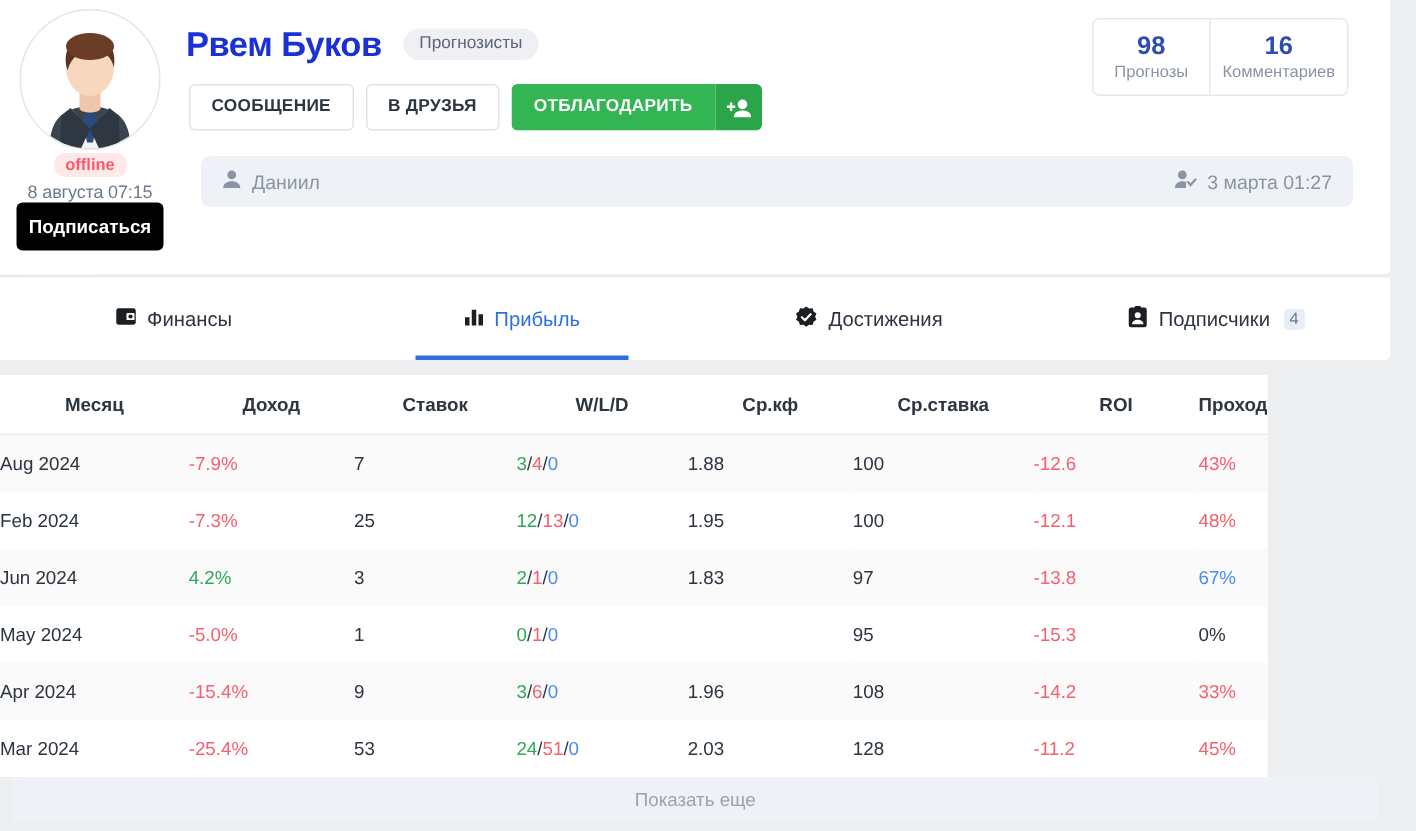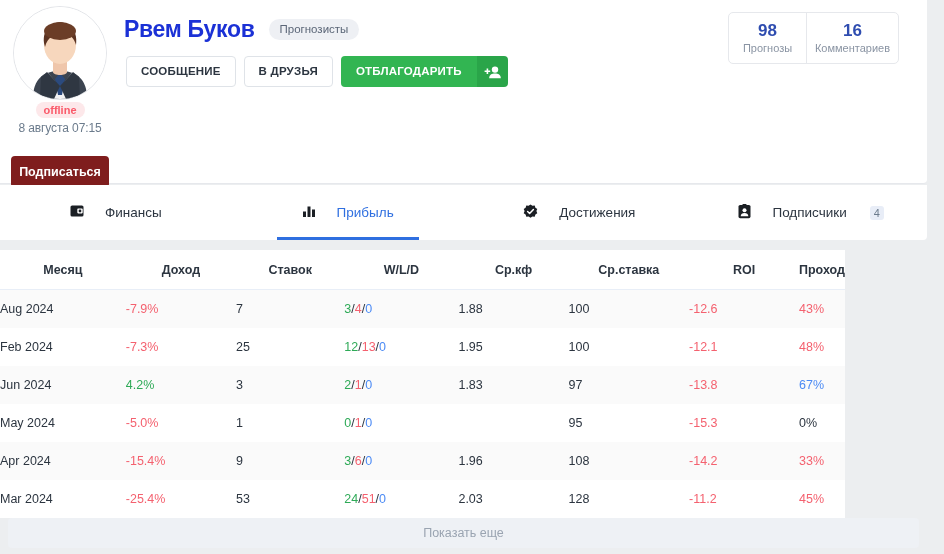--- a/index.html
+++ b/index.html
@@ -30,22 +30,22 @@
   .avatar-ring svg { position:absolute; left:0; top:0; }
   .offline-badge {
     display:inline-block; margin-top:-8px; position:relative; z-index:3;
     background:#fde8ea; color:#fa5a6a; font-size:11px; font-weight:bold;
     padding:1px 8px; border-radius:9px; line-height:14px;
   }
   .avatar-date {
     margin-top:3px; font-size:12px; color:#6b7b8c; letter-spacing:-0.1px;
   }
   .subscribe-btn {
-    display:block; margin:21px auto 0; width:98px; height:32px; line-height:24px;
-    background:#7f1d1d; color:#fff; font-size:12.5px; font-weight:bold;
+    display:block; margin:0 auto 0; width:98px; height:32px; line-height:24px;
+    background:#000000; color:#fff; font-size:12.5px; font-weight:bold;
     border:none; border-radius:4px; cursor:pointer; text-align:center;
     padding:0;
   }
 
   .name-row { position:absolute; left:124px; top:16px; display:flex; align-items:center; }
   .profile-name {
     font-size:23px; font-weight:bold; color:#1b31d6; letter-spacing:-0.3px;
     line-height:26px;
   }
   .role-badge {
@@ -85,21 +85,21 @@
   .stat + .stat { border-left:1px solid #e6e8ec; width:92px; }
   .stat-num { font-size:17px; font-weight:bold; color:#2f4db0; line-height:20px; }
   .stat-lbl { font-size:11px; color:#8a94a3; margin-top:1px; }
 
   
   .tabs {
     position:absolute; left:0; top:185px; width:927px; height:55px;
     background:#fff; display:flex; border-bottom-right-radius:4px;
   }
   .tab {
-    flex:1; display:flex; align-items:center; justify-content:center; gap:21px;
+    flex:1; display:flex; align-items:center; justify-content:center; gap:7px;
     font-size:13.5px; color:#2c3540; cursor:pointer; position:relative;
   }
   .tab.active { color:#2f6fe0; }
   .tab.active::after {
     content:""; position:absolute; left:50%; transform:translateX(-50%);
     bottom:0; width:142px; height:3px; background:#2f6fe0;
   }
   .tab .count {
     background:#e8edf7; color:#6b7b8c; font-size:11px; border-radius:3px;
     padding:1px 4px; margin-left:2px;
@@ -175,20 +175,41 @@
         <span class="ic">
           <svg width="17" height="14" viewBox="0 0 17 14">
             <circle cx="11" cy="4.6" r="3.2" fill="#fff"></circle>
             <path d="M5.2 13.2c0-3.2 2.6-4.6 5.8-4.6s5.8 1.4 5.8 4.6z" fill="#fff"></path>
             <path d="M2.6 3.4v2H0.6v1.6h2v2h1.6v-2h2V5.4h-2v-2z" fill="#fff"></path>
           </svg>
         </span>
       </div>
     </div>
 
+    <div class="info-bar">
+      <div class="info-left">
+        <span>
+          <svg width="13" height="13" viewBox="0 0 13 13">
+            <circle cx="6.5" cy="3.6" r="2.9" fill="#8a94a3"></circle>
+            <path d="M0.8 12.4c0-3.1 2.6-4.6 5.7-4.6s5.7 1.5 5.7 4.6z" fill="#8a94a3"></path>
+          </svg>
+        </span>
+        <span>Даниил</span>
+      </div>
+      <div class="info-right">
+        <span>
+          <svg width="15" height="13" viewBox="0 0 15 13">
+            <circle cx="5.2" cy="3.6" r="2.9" fill="#8a94a3"></circle>
+            <path d="M0.3 12.4c0-3.1 2.2-4.6 4.9-4.6 1 0 1.9 0.2 2.6 0.5l-0.2 4.1z" fill="#8a94a3"></path>
+            <path d="M9 8.4l1.7 1.9 3.3-3.6" stroke="#8a94a3" stroke-width="1.5" fill="none" stroke-linecap="round"></path>
+          </svg>
+        </span>
+        <span>3 марта 01:27</span>
+      </div>
+    </div>
 
     <div class="stats-box">
       <div class="stat">
         <div class="stat-num">98</div>
         <div class="stat-lbl">Прогнозы</div>
       </div>
       <div class="stat">
         <div class="stat-num">16</div>
         <div class="stat-lbl">Комментариев</div>
       </div>

